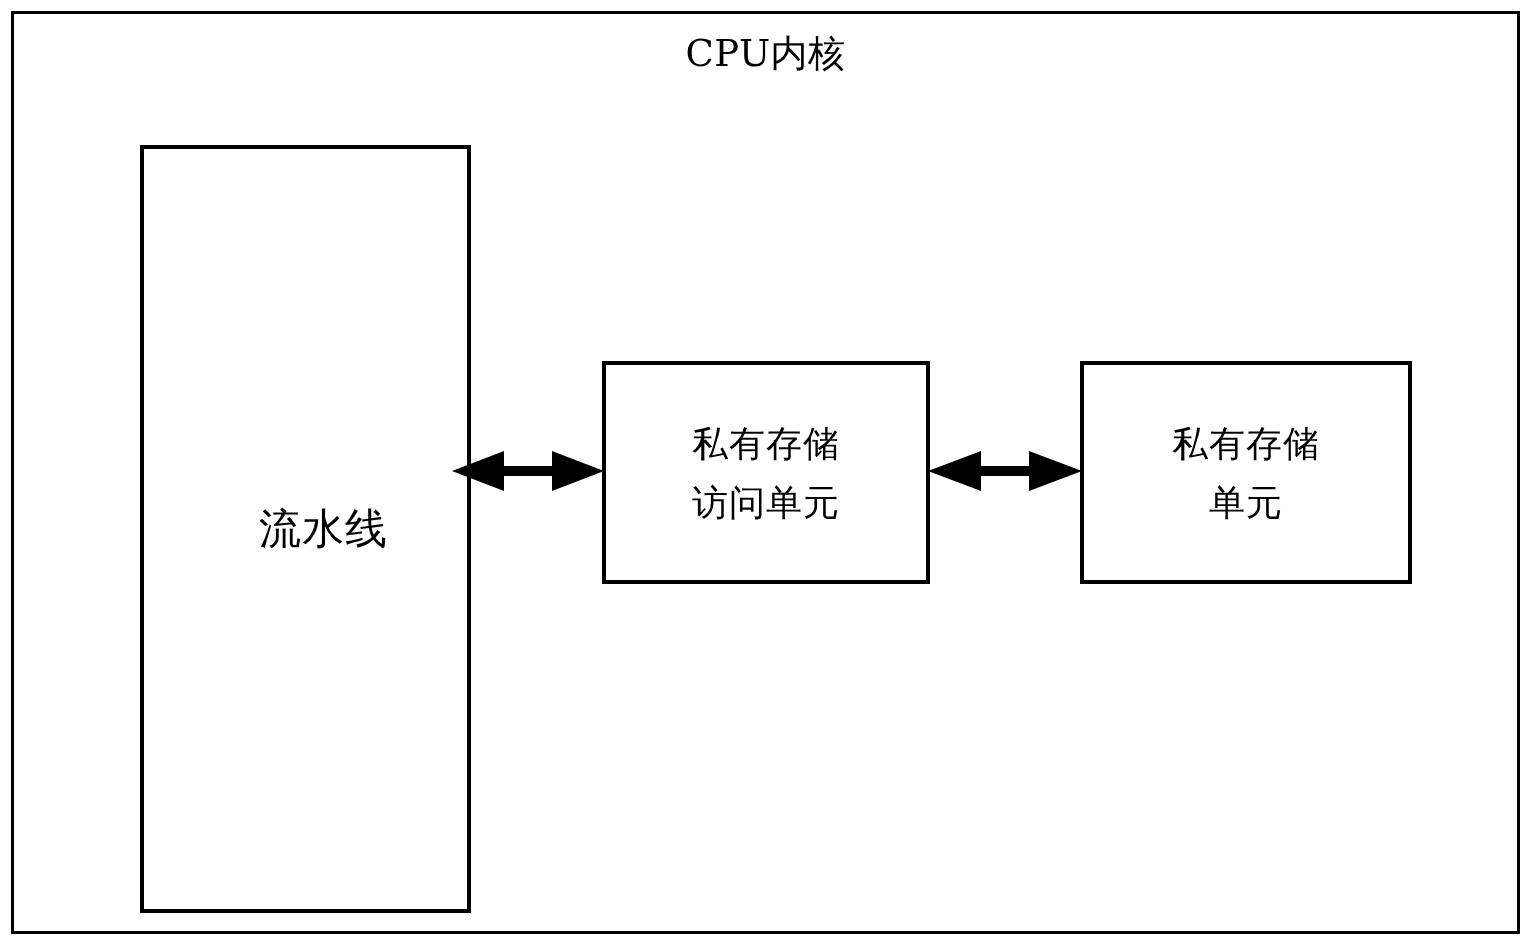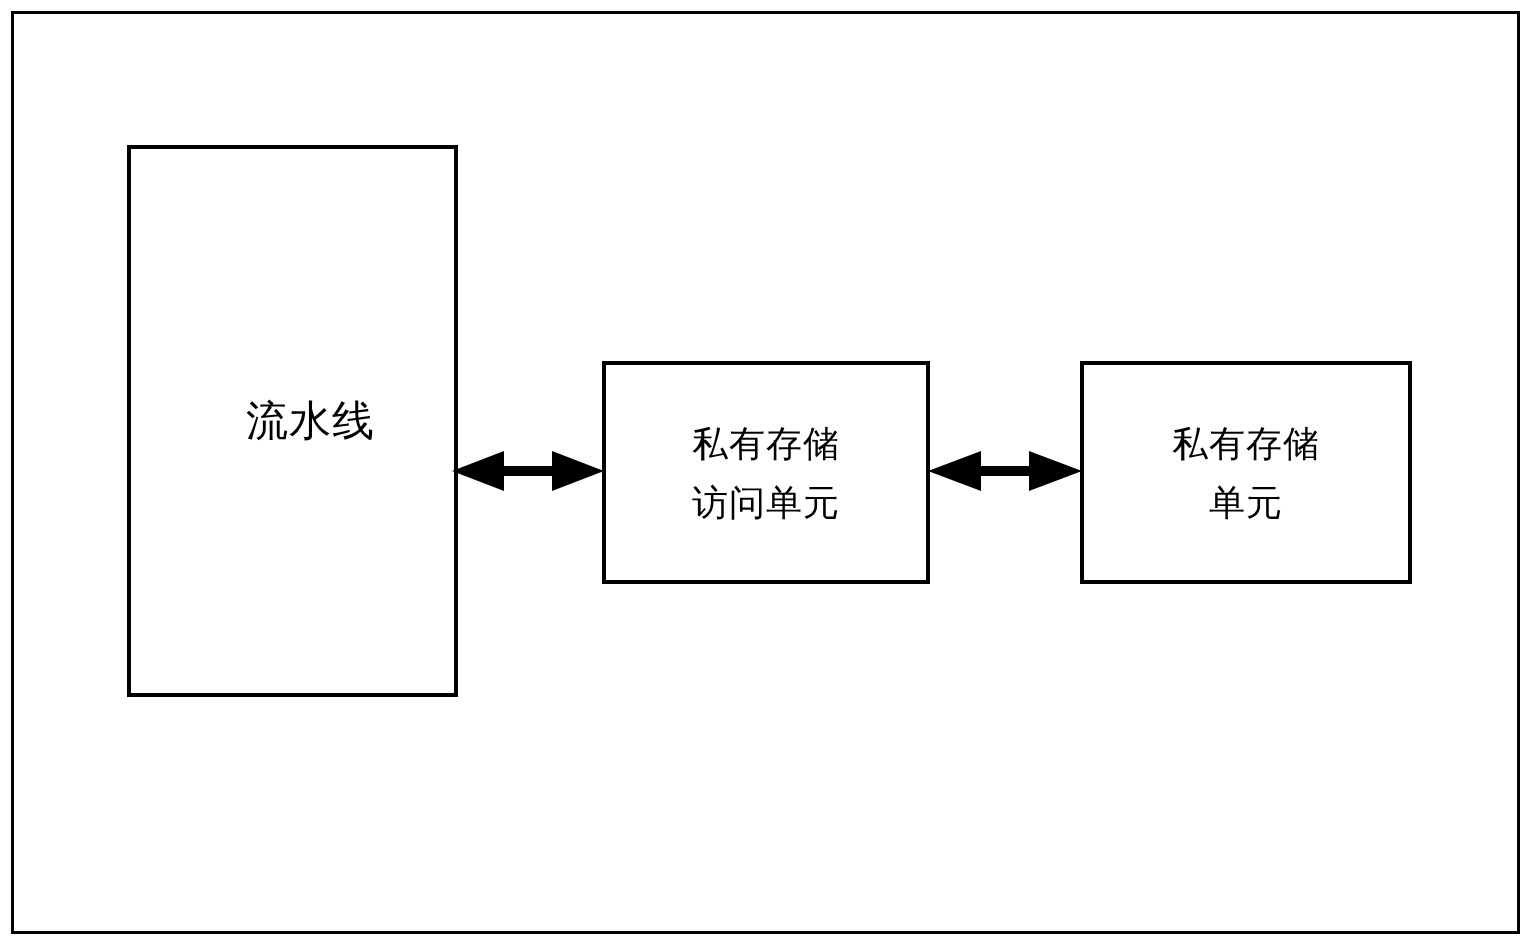--- a/index.html
+++ b/index.html
@@ -51,24 +51,24 @@
     justify-content: center;
     text-align: center;
   }
   .node-label {
     font-size: 36px;
     line-height: 59px;
     letter-spacing: 1px;
     white-space: pre-line;
   }
   #node-pipeline {
-    left: 127px;
+    left: 140px;
     top: 145px;
     width: 331px;
-    height: 552px;
+    height: 768px;
     padding-left: 36px;
   }
   #node-pipeline .node-label {
     font-size: 42px;
     line-height: 52px;
   }
   #node-private-access {
     left: 602px;
     top: 361px;
     width: 328px;
@@ -100,20 +100,21 @@
     height: 100%;
   }
 </style>
 </head>
 <body>
 
 <div id="canvas">
 
   <div class="outer-frame"></div>
 
+  <div class="frame-title">CPU内核</div>
 
   <div class="node" id="node-pipeline">
     <span class="node-label">流水线</span>
   </div>
 
   <div class="node" id="node-private-access">
     <span class="node-label">私有存储
 访问单元</span>
   </div>
 

